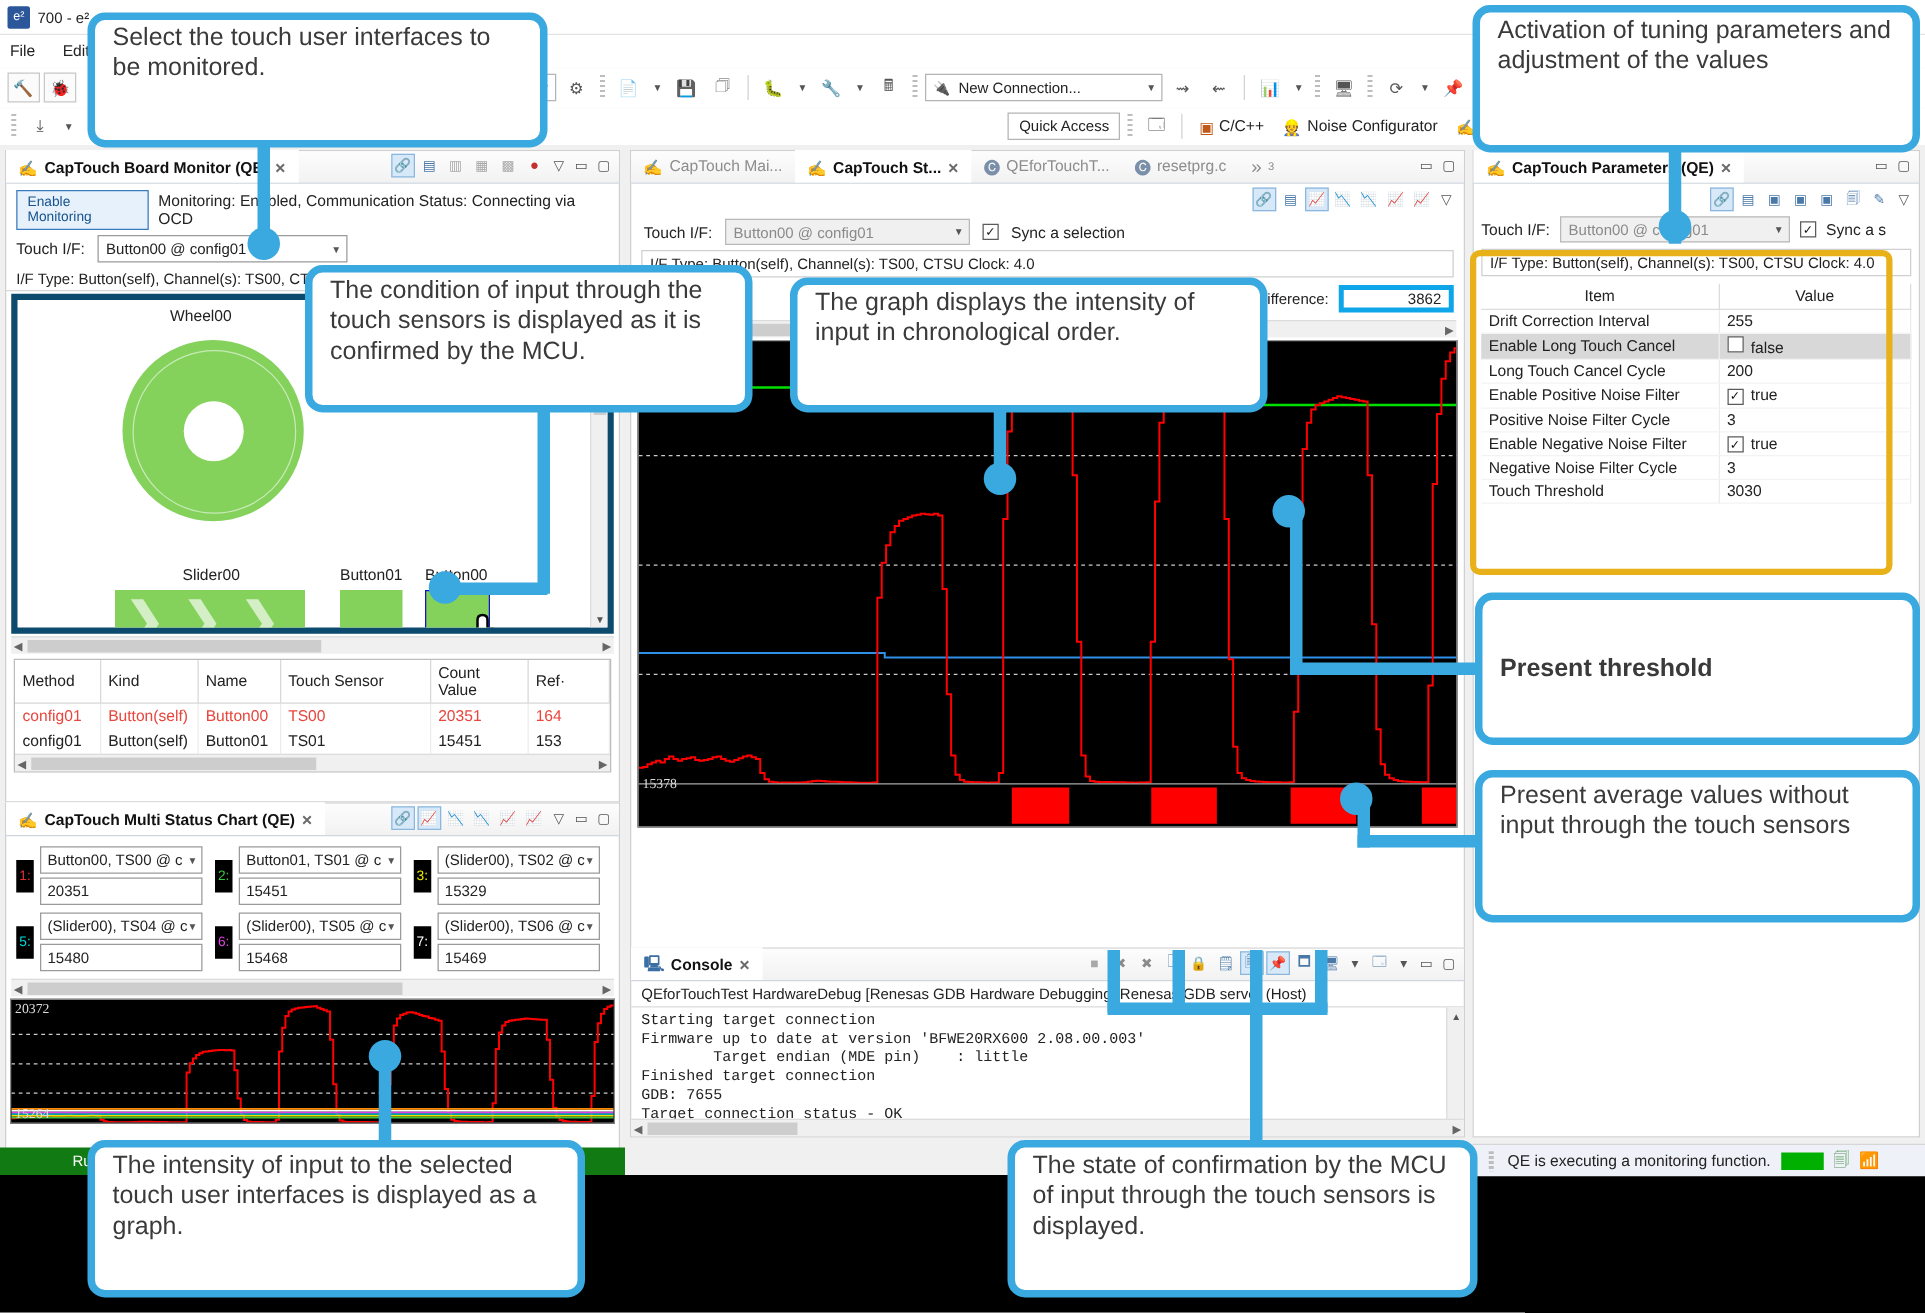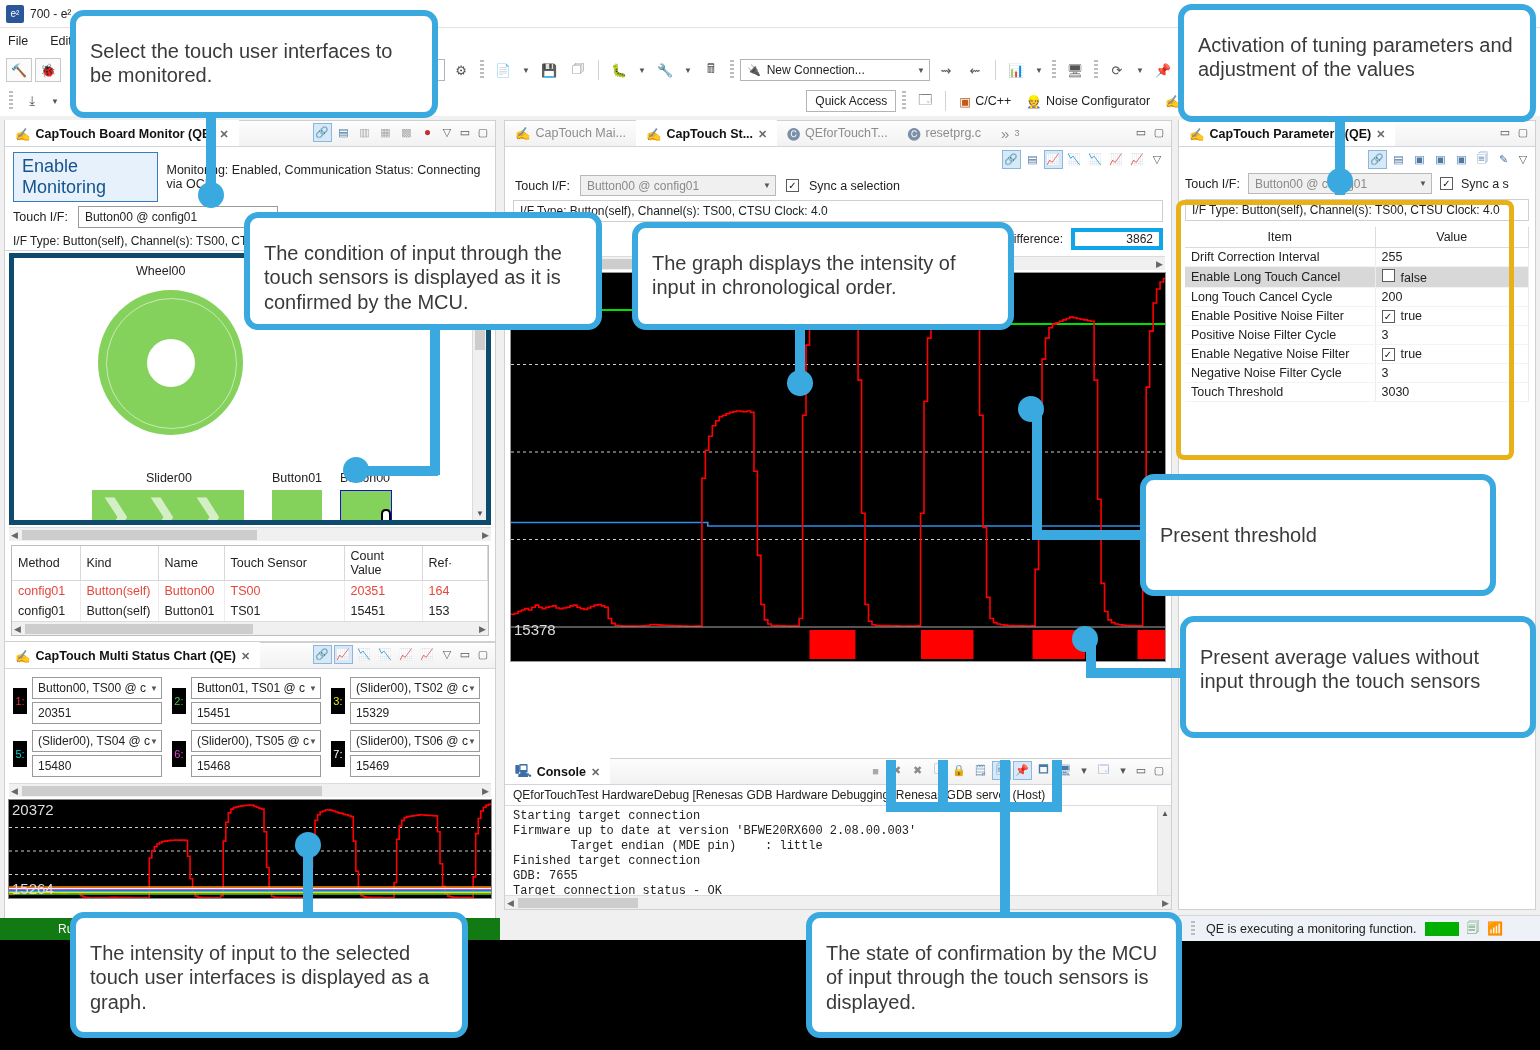--- a/index.html
+++ b/index.html
@@ -55,21 +55,21 @@
   .vicon { width:19px; height:19px; display:flex; align-items:center; justify-content:center;
            font-size:11px; color:#4a79a8; border:1px solid transparent; }
   .vicon.on { background:#d7e8f8; border:1px solid #8bb7dd; }
   .vicon.dim { color:#a8a8a8; }
   .vctl { width:16px; height:18px; display:flex; align-items:center; justify-content:center;
           font-size:11px; color:#555; }
 
   
   #boardMonitor { left:4px; top:120px; width:492px; height:522px; }
   .bm-row { display:flex; align-items:center; gap:8px; padding:5px 8px 2px 8px; }
-  .btn-blue { border:1px solid #3a7bbf; background:#e7f1fb; color:#16538f; font-size:18px;
+  .btn-blue { border:1px solid #3a7bbf; background:#e7f1fb; color:#16538f; font-size:11px;
               padding:3px 8px; }
   .mini-text { font-size:12.5px; color:#222; }
   .bm-if { display:flex; align-items:center; gap:10px; padding:2px 8px 4px 8px; }
   .bm-if label { font-size:12.5px; }
   .sel { height:22px; border:1px solid #9a9a9a; background:#fff; width:200px;
          display:flex; align-items:center; padding:0 4px 0 6px; font-size:12px; }
   .sel .cv { flex:1; }
   .bm-type { font-size:12px; padding:2px 8px; border-bottom:1px solid #d6d6d6; white-space:nowrap;
              overflow:hidden; }
   .canvas-area { position:relative; margin:2px 4px; height:272px; border:5px solid #0c4a6e; background:#fff;
@@ -124,21 +124,21 @@
   .sel-dis { height:21px; border:1px solid #b9b9b9; background:#f0f0f0; width:196px;
              display:flex; align-items:center; padding:0 4px 0 6px; font-size:12px; color:#8a8a8a;}
   .cbx { width:13px; height:13px; border:1px solid #5b5b5b; background:#fff; display:inline-flex;
          align-items:center; justify-content:center; font-size:10px; color:#111; }
   .ed-type { margin:0 8px; border:1px solid #cfcfcf; background:#fff; font-size:12px; padding:3px 6px; }
   .ed-fields { display:flex; align-items:center; gap:8px; padding:6px 8px; }
   .fld { height:22px; border:4px solid #0ea5e9; background:#fff; display:flex; align-items:center;
          justify-content:flex-end; padding:0 6px; font-size:12px; width:92px; }
   .bigchart { position:relative; margin:0 5px; height:390px; background:#000; border:1px solid #999;
               overflow:hidden; }
-  .axlabel { position:absolute; color:#ddd; font-size:15px; font-family:Liberation Sans, sans-serif; }
+  .axlabel { position:absolute; color:#ddd; font-size:11px; font-family:Liberation Serif, serif; }
 
   
   #console { left:504px; top:758px; width:668px; height:152px; }
   .con-head { font-size:12px; padding:3px 8px; border-bottom:1px solid #dcdcdc; }
   .con-body { font-family:"Liberation Mono", monospace; font-size:12px; padding:3px 8px; line-height:15px;
               white-space:pre; }
 
   
   #params { left:1178px; top:120px; width:358px; height:790px; }
   .pv-tools { display:flex; align-items:center; justify-content:flex-end; gap:2px; padding:3px 4px 2px 4px; }
@@ -155,21 +155,21 @@
   .runbar { position:absolute; left:0; top:918px; width:500px; height:22px; background:#127a12;
             color:#fff; font-size:12px; display:flex; align-items:center; padding-left:58px; }
   .statusbar { position:absolute; left:1178px; top:915px; width:362px; height:26px;
                background:#eef1f7; display:flex; align-items:center; gap:8px; padding-left:10px;
                font-size:12.5px; border-top:1px solid #d6d6d6; }
   .sb-green { width:34px; height:14px; background:#00b000; }
   .sb-icon { font-size:13px; }
 
   
   .callout { position:absolute; background:#fff; border:6px solid #3aa9e0; border-radius:14px;
-             padding:23px 14px; font-size:20px; line-height:1.22; color:#3a3a3a; z-index:50; }
+             padding:2px 14px; font-size:20px; line-height:1.22; color:#3a3a3a; z-index:50; }
   .connector { position:absolute; background:#3aa9e0; z-index:45; }
   .dot { position:absolute; width:26px; height:26px; border-radius:50%; background:#3aa9e0; z-index:46; }
   .gold-box { position:absolute; border:5px solid #e8b119; border-radius:8px; z-index:40; pointer-events:none; }
   .cursor-hand { position:absolute; z-index:48; font-size:34px; color:#fff;
                  text-shadow:0 0 0 #000; }
 </style>
 </head>
 <body>
 
 <div class="ide">
@@ -744,19 +744,19 @@
 <div class="connector" style="left:886px; top:802px; width:176px; height:10px;"></div>
 
 <div class="callout" style="left:70px; top:10px; width:368px; height:108px;">Select the touch user interfaces to be monitored.</div>
 
 <div class="callout" style="left:244px; top:212px; width:358px; height:118px;">The condition of input through the touch sensors is displayed as it is confirmed by the MCU.</div>
 
 <div class="callout" style="left:632px; top:222px; width:382px; height:108px;">The graph displays the intensity of input in chronological order.</div>
 
 <div class="callout" style="left:1178px; top:4px; width:358px; height:118px;">Activation of tuning parameters and adjustment of the values</div>
 
-<div class="callout" style="left:1140px; top:474px; width:356px; height:122px; display:flex; align-items:center;">Present threshold</div>
+<div class="callout" style="left:1180px; top:474px; width:356px; height:122px; display:flex; align-items:center;font-weight:bold;">Present threshold</div>
 
 <div class="callout" style="left:1180px; top:616px; width:356px; height:122px;">Present average values without input through the touch sensors</div>
 
 <div class="callout" style="left:70px; top:912px; width:398px; height:126px;">The intensity of input to the selected touch user interfaces is displayed as a graph.</div>
 
 <div class="callout" style="left:806px; top:912px; width:376px; height:126px;">The state of confirmation by the MCU of input through the touch sensors is displayed.</div>
 
 </body></html>

